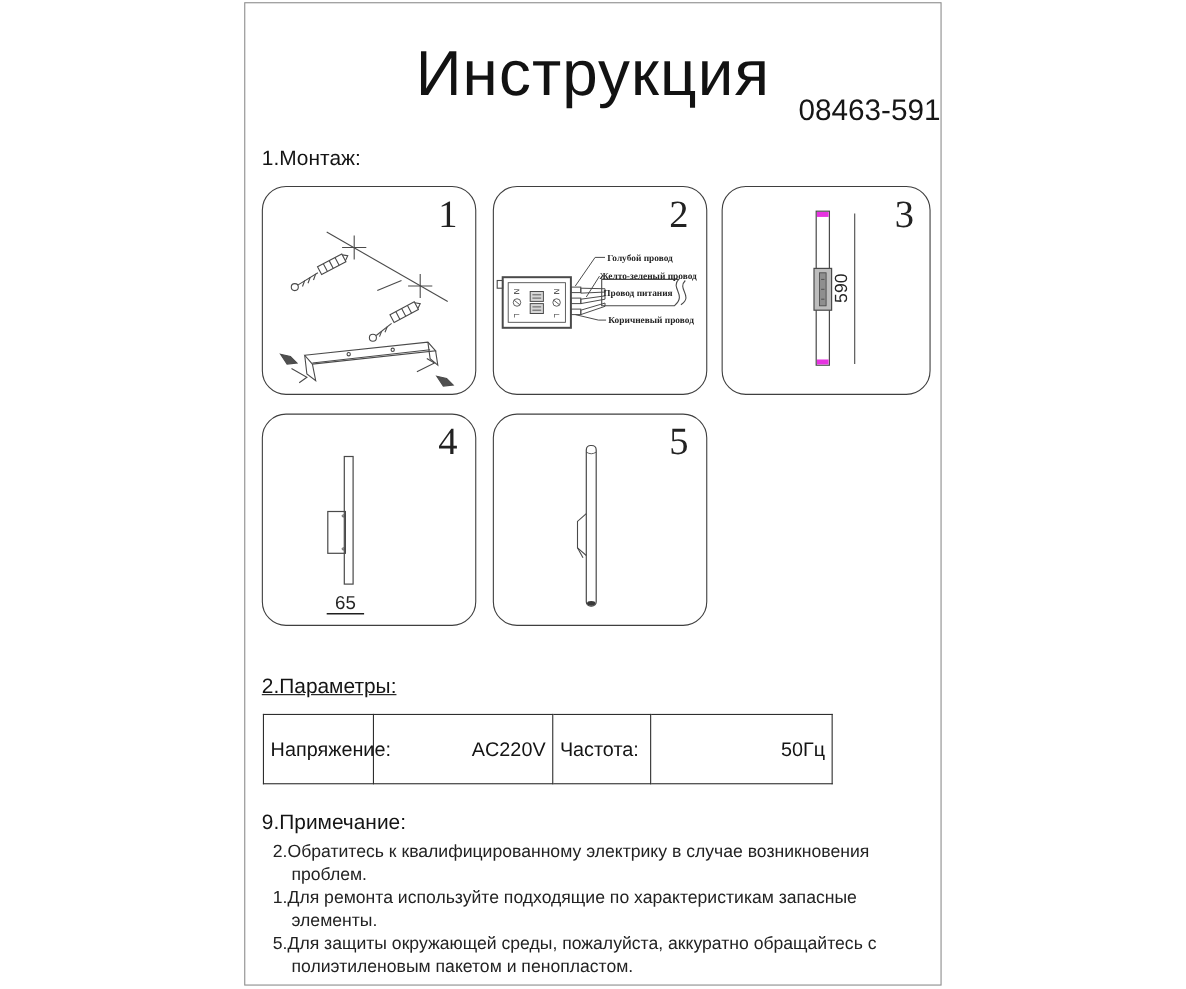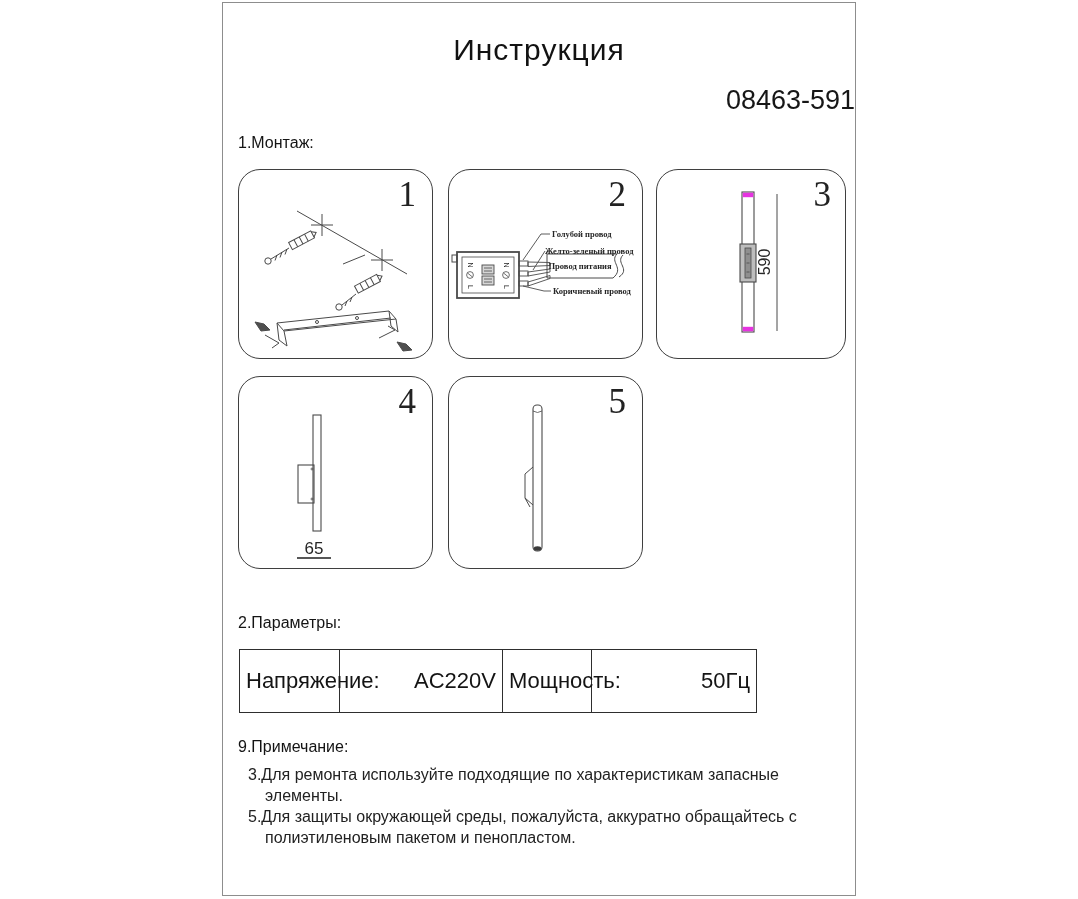--- a/index.html
+++ b/index.html
@@ -6,41 +6,41 @@
   body{
     width:1078px;height:899px;position:relative;background:#ffffff;
     font-family:"Liberation Sans", sans-serif;color:#1f1f1f;overflow:hidden;
   }
   .page{
     position:absolute;left:222px;top:2px;width:634px;height:894px;
     background:#ffffff;border:1px solid #8d8d8d;box-sizing:border-box;
   }
   .title{
     position:absolute;left:0;top:30px;width:100%;text-align:center;
-    font-size:30px;letter-spacing:1px;color:#121212;
+    font-size:58px;letter-spacing:1px;color:#121212;
   }
   .model{
     position:absolute;left:0;top:82px;width:100%;text-align:right;
     font-size:27px;color:#161616;
   }
   .sec{
-    position:absolute;font-size:16px;color:#141414;
+    position:absolute;font-size:19px;color:#141414;
   }
   .box{
     position:absolute;border:1.5px solid #3f3f3f;border-radius:22px;
     box-sizing:border-box;background:#fff;
   }
   .stepnum{
     position:absolute;top:5px;right:16px;
     font-family:"Liberation Serif", serif;font-size:35px;color:#222;
   }
   .box svg{position:absolute;left:0;top:0;}
   table.params{
     position:absolute;left:16px;top:646px;width:517px;height:64px;
-    border-collapse:collapse;table-layout:fixed;font-size:22px;color:#141414;
+    border-collapse:collapse;table-layout:fixed;font-size:18px;color:#141414;
   }
   table.params td{
     border:1.6px solid #2e2e2e;padding:0 6px;height:32px;box-sizing:border-box;
   }
   td.lbl{text-align:left;}
   td.val{text-align:right;}
   .notes{
     position:absolute;left:25px;top:761px;width:565px;
     font-size:16px;line-height:21px;color:#222;
   }
@@ -175,39 +175,40 @@
         <rect x="84" y="28" width="9" height="146" rx="4" stroke-width="1.1"></rect>
         <path d="M84,34 Q88.5,37 93,34" stroke-width="0.8"></path>
         <path d="M84,90 L76,97 L76,121 L84,128" stroke-width="1"></path>
         <path d="M76,121 L81,130" stroke-width="1"></path>
         <ellipse cx="88.5" cy="171.5" rx="3.8" ry="2.2" fill="#3a3a3a" stroke="none"></ellipse>
       </g>
     </svg>
     <div class="stepnum">5</div>
   </div>
 
-  <div class="sec" style="left:15px;top:611px;">2.Параметры:</div>
+  <div class="sec" style="left:15px;top:611px;text-decoration:underline;">2.Параметры:</div>
 
   <table class="params">
     <colgroup>
       <col style="width:100px;">
         <col style="width:163px;">
         <col style="width:89px;">
         <col style="width:165px;">
     </colgroup>
     <tbody>
         <tr>
       <td class="lbl">Напряжение:</td>
       <td class="val">AC220V</td>
-      <td class="lbl">Мощность:</td>
+      <td class="lbl">Частота:</td>
       <td class="val">50Гц</td>
     </tr>
   </tbody>
     </table>
 
   <div class="sec" style="left:15px;top:735px;">9.Примечание:</div>
 
   <div class="notes">
-    <div class="note">3.Для ремонта используйте подходящие по характеристикам запасные элементы.</div>
+    <div class="note">2.Обратитесь к квалифицированному электрику в случае возникновения проблем.</div>
+    <div class="note">1.Для ремонта используйте подходящие по характеристикам запасные элементы.</div>
     <div class="note">5.Для защиты окружающей среды, пожалуйста, аккуратно обращайтесь с полиэтиленовым пакетом и пенопластом.</div>
   </div>
 
 </div>
 
 </body></html>

